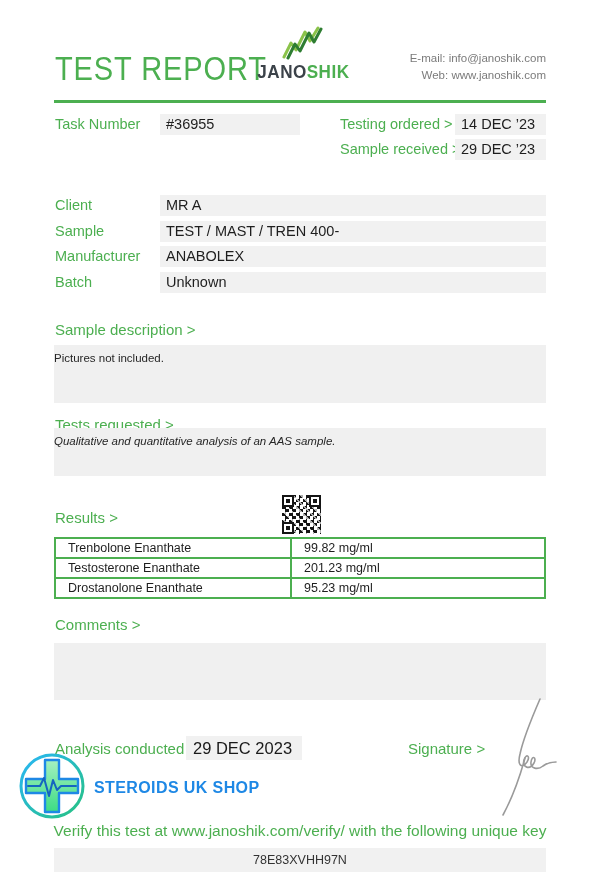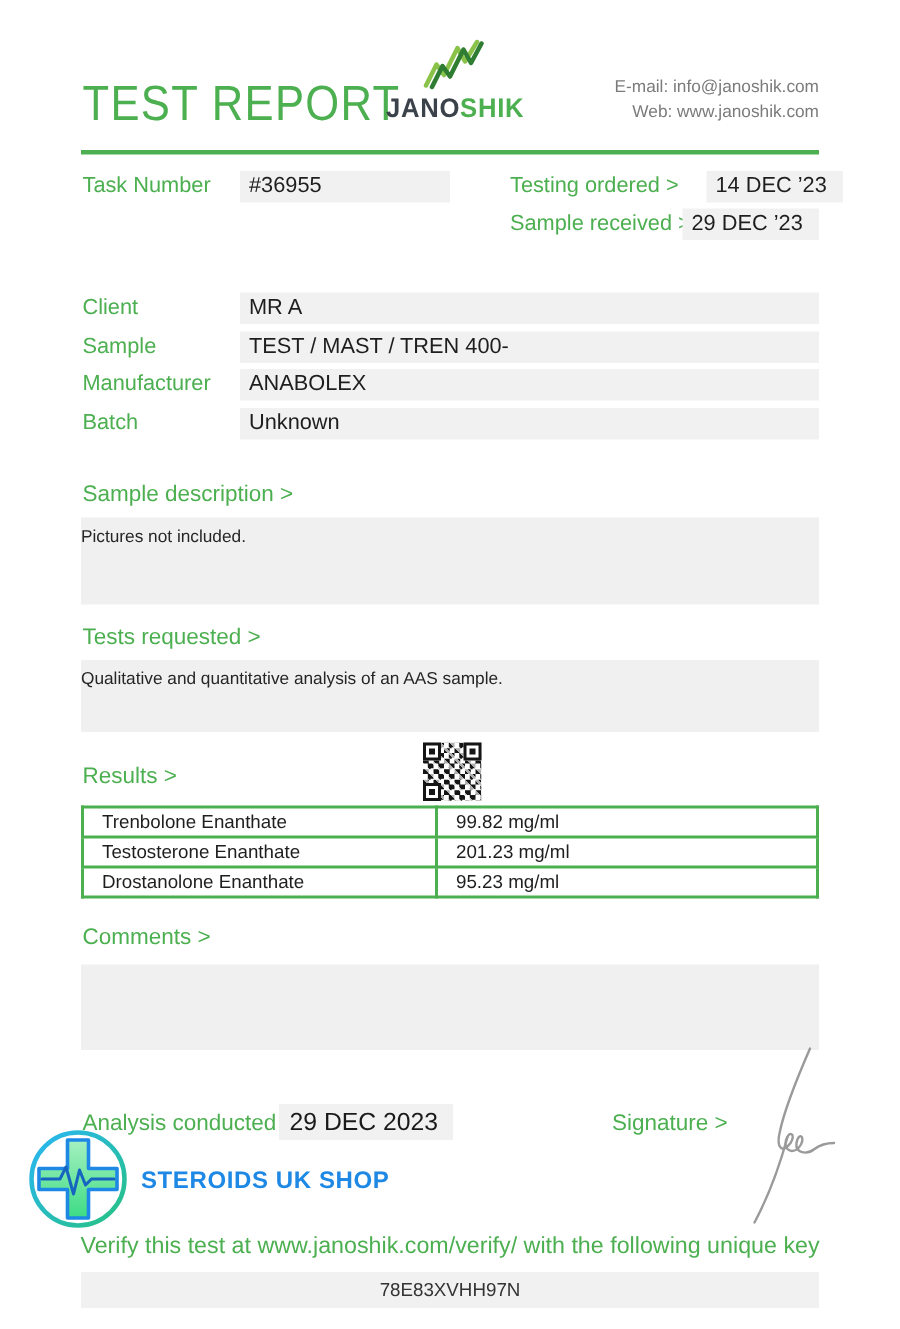--- a/index.html
+++ b/index.html
@@ -20,21 +20,21 @@
   .rule { left:54px; top:100px; width:492px; height:3px; background:#4caf50; }
 
   
   .glabel { color:#4caf50; font-size:14.5px; white-space:nowrap; }
   .gbox { background:#f1f1f1; color:#1e1e1e; font-size:14.5px; line-height:21px; height:21px; padding-left:6px; white-space:nowrap; overflow:hidden; }
 
   
   .task-label { left:55px; top:116px; }
   .task-box { left:160px; top:114px; width:140px; }
   .ord-label { left:340px; top:116px; width:108px; text-align:right; }
-  .ord-box { left:455px; top:114px; width:91px;margin-left:16px; }
+  .ord-box { left:455px; top:114px; width:91px; }
   .rec-label { left:340px; top:141px; width:108px; text-align:right; }
   .rec-box { left:455px; top:139px; width:91px; }
 
   
   .info-label { left:55px; line-height:21px; }
   .info-box { left:160px; width:386px; }
 
   
   .sec-label { left:55px; font-size:15px; color:#4caf50; }
   .sec-box { left:54px; width:492px; background:#f0f0f0; font-size:11.5px; color:#262626; padding:6px 0; line-height:14px; }
@@ -101,21 +101,21 @@
   <div class="abs gbox info-box" style="top:246px">ANABOLEX</div>
   <div class="abs glabel info-label" style="top:272px">Batch</div>
   <div class="abs gbox info-box" style="top:272px">Unknown</div>
 
   <div class="abs sec-label" style="top:321px">Sample description &gt;</div>
   <div class="abs sec-box" style="top:345px; height:58px;">
     <span>Pictures not included.</span>
   </div>
 
   <div class="abs sec-label" style="top:416px">Tests requested &gt;</div>
-  <div class="abs sec-box" style="top:440px; height:48px;">
+  <div class="abs sec-box" style="top:428px; height:48px;font-style:italic;">
     <span>Qualitative and quantitative analysis of an AAS sample.</span>
   </div>
 
   <div class="abs sec-label" style="top:509px">Results &gt;</div>
   <div class="abs qr">
     <span class="finder f-tl"></span>
     <span class="finder f-tr"></span>
     <span class="finder f-bl"></span>
   </div>
   <table class="abs rtable">

